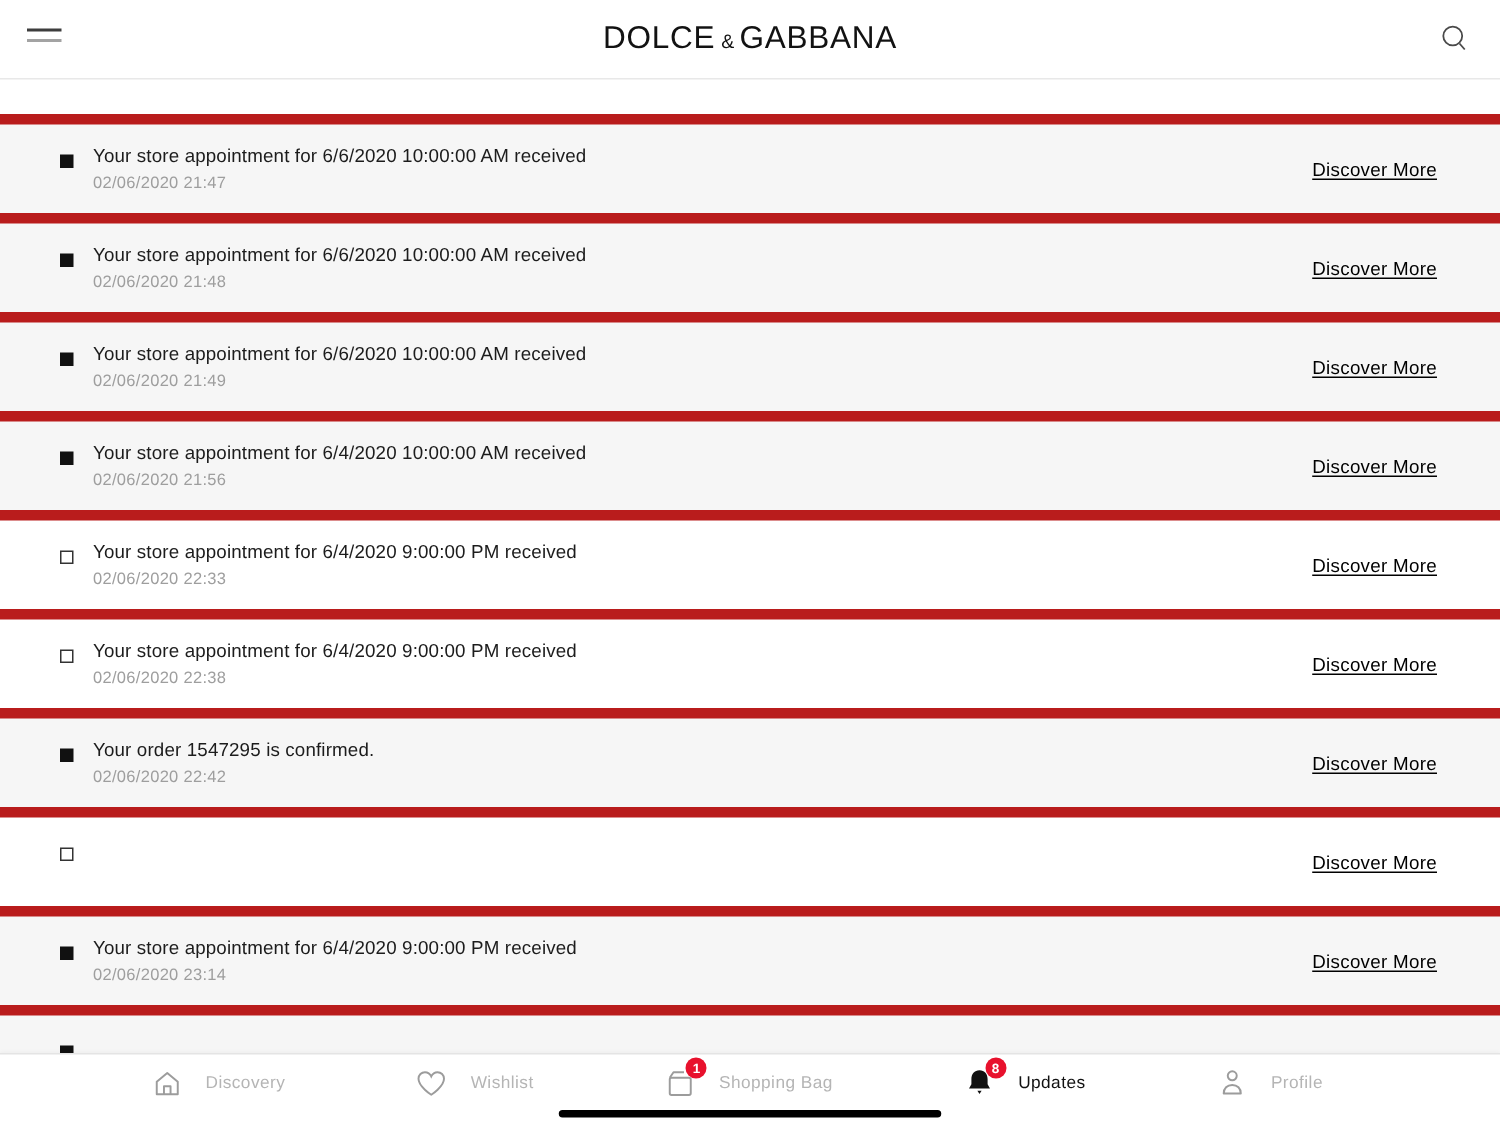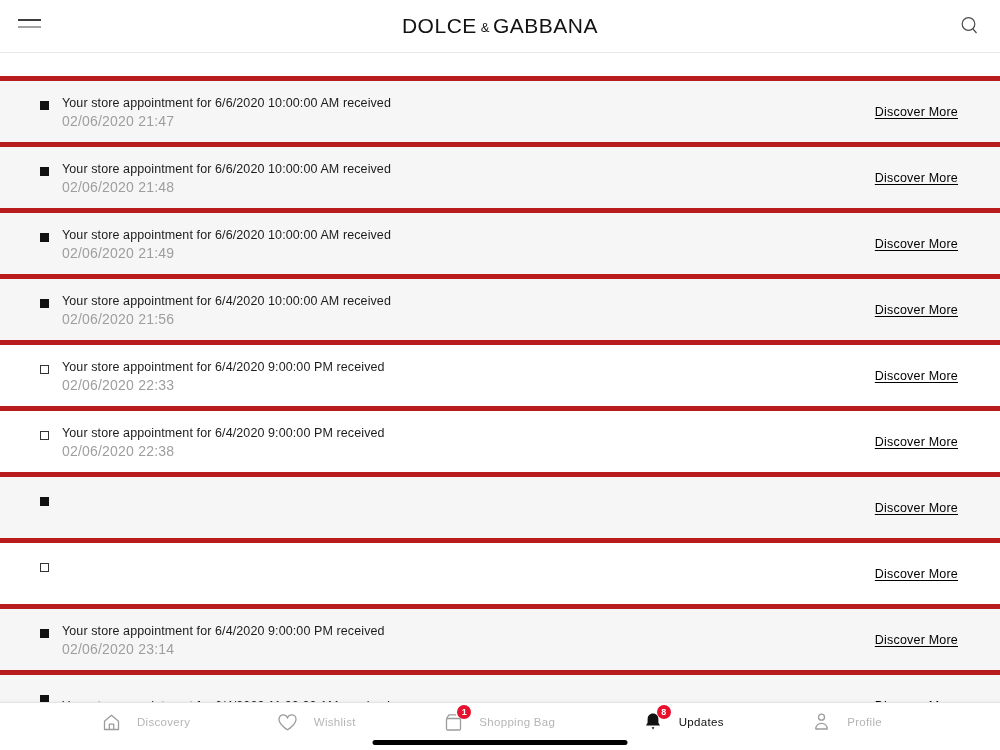--- a/index.html
+++ b/index.html
@@ -16,29 +16,29 @@
   .logo { position:absolute; top:0; left:0; right:0; height:52px; display:flex;
     align-items:center; justify-content:center; color:#121212; letter-spacing:.5px;
     font-weight:500; white-space:nowrap; }
   .logo .big { font-size:21px; }
   .logo .amp { font-size:13px; margin:3px 3px 0 4px; }
   .searchbtn { position:absolute; right:16px; top:12px; width:28px; height:28px;
     display:flex; align-items:center; justify-content:center; cursor:pointer; }
 
   
   .list { position:absolute; top:53px; left:0; right:0; bottom:0; padding-top:23px; background:#fff; }
-  .row { position:relative; height:66px; border-top:5px solid #b91c1c; display:flex;
+  .row { position:relative; height:66px; border-top:7px solid #b91c1c; display:flex;
     align-items:center; padding:0 42px 0 40px; background:#fff; cursor:pointer; }
   .row.unread { background:#f6f6f6; }
   .bullet { width:9px; height:9px; flex:0 0 9px; align-self:flex-start; margin:20px 13px 0 0; }
   .unread .bullet { background:#111; }
   .read .bullet { background:transparent; border:1.5px solid #333; }
   .rowtext { display:flex; flex-direction:column; justify-content:center; }
   .rowtitle { font-size:12.5px; line-height:18px; color:#1c1c1c; letter-spacing:.1px; }
-  .rowtime { font-size:14px; line-height:18px; color:#9e9e9e; letter-spacing:.2px; }
+  .rowtime { font-size:11px; line-height:18px; color:#9e9e9e; letter-spacing:.2px; }
   .discover { margin-left:auto; font-size:12.5px; color:#000000; text-decoration:underline;
     text-underline-offset:2px; letter-spacing:.2px; cursor:pointer; white-space:nowrap; }
 
   
   .tabbar { position:absolute; left:0; right:0; bottom:0; height:48px; background:#fff;
     border-top:1px solid #e4e4e4; box-shadow:0 -1px 3px rgba(0,0,0,.04); z-index:30;
     display:flex; justify-content:space-between; align-items:flex-start;
     padding:8px 118px 0 100px; }
   .tabitem { display:flex; align-items:center; gap:15px; cursor:pointer; }
   .tabicon { position:relative; width:22px; height:22px; display:flex;
@@ -120,20 +120,24 @@
       <div class="row read">
       <span class="bullet"></span>
       <div class="rowtext">
         <div class="rowtitle">Your store appointment for 6/4/2020 9:00:00 PM received</div>
         <div class="rowtime">02/06/2020 22:38</div>
       </div>
       <a class="discover">Discover More</a>
     </div>
       <div class="row unread">
       <span class="bullet"></span>
+      <div class="rowtext">
+        <div class="rowtitle">Your order 1547295 is confirmed.</div>
+        <div class="rowtime">02/06/2020 22:42</div>
+      </div>
       <a class="discover">Discover More</a>
     </div>
       <div class="row read">
       <span class="bullet"></span>
       <a class="discover">Discover More</a>
     </div>
       <div class="row unread">
       <span class="bullet"></span>
       <div class="rowtext">
         <div class="rowtitle">Your store appointment for 6/4/2020 9:00:00 PM received</div>

